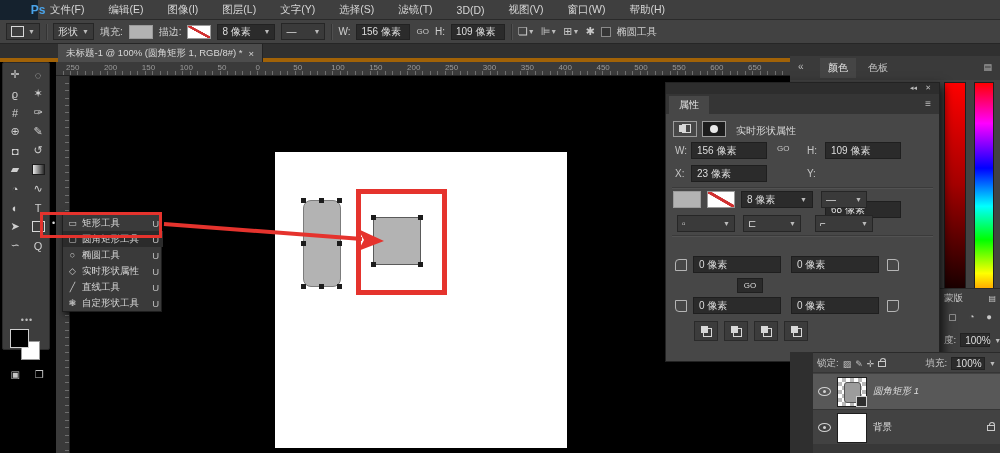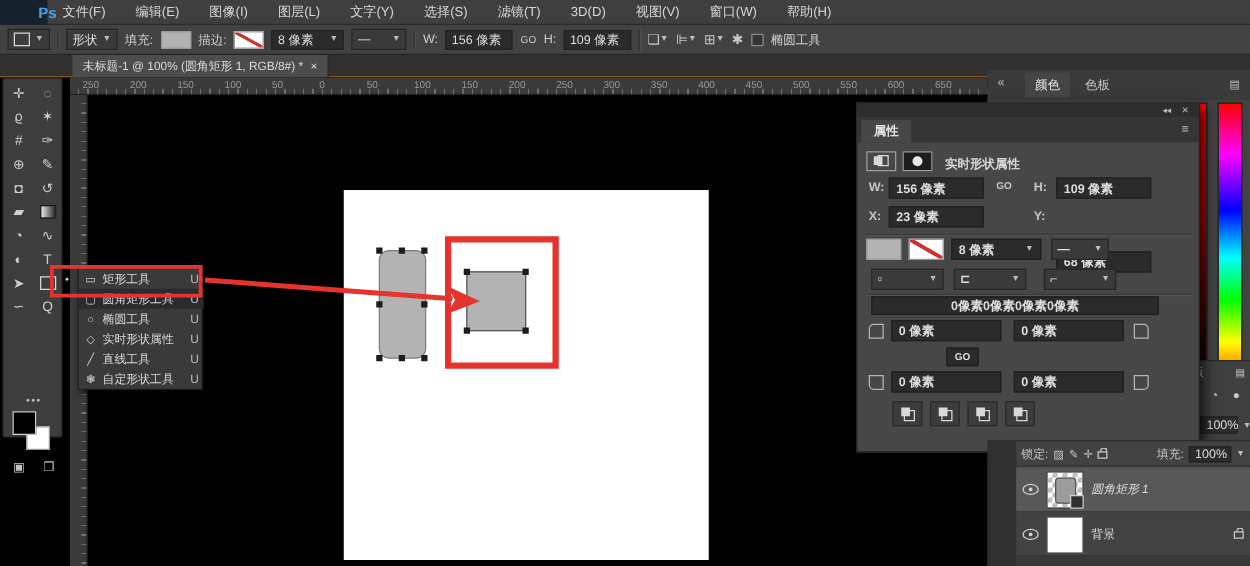--- a/index.html
+++ b/index.html
@@ -12,21 +12,21 @@
   .menuitem{padding:0 12px;white-space:nowrap;}
   .optbar{left:0;top:20px;width:1000px;height:24px;background:#424242;border-bottom:1px solid #262626;display:flex;align-items:center;font-size:10px;gap:6px;padding:0 6px;}
   .sep{width:1px;height:16px;background:#333;box-shadow:1px 0 0 #4f4f4f;}
   .fld{background:#2b2b2b;border:1px solid #222;color:#ddd;display:inline-flex;align-items:center;padding:0 4px;height:16px;font-size:10px;}
   .dd{background:#3a3a3a;border:1px solid #262626;height:17px;display:inline-flex;align-items:center;gap:4px;padding:0 4px;font-size:10px;color:#ddd;}
   .caret{font-size:7px;color:#bbb;}
   .swatch{width:24px;height:14px;border:1px solid #9a9a9a;display:inline-block;}
   .nocolor{background:#fff;background-image:linear-gradient(to top right,transparent 44%,#d03030 46%,#d03030 56%,transparent 58%);}
   .icnbtn{color:#c9c9c9;font-size:11px;display:inline-flex;align-items:center;}
   .chk{width:10px;height:10px;border:1px solid #8a8a8a;background:#353535;display:inline-block;}
-  .tabbar{left:0;top:44px;width:1000px;height:18px;background:#303030;border-bottom:1px solid #a16207;}
+  .tabbar{left:0;top:44px;width:1000px;height:18px;background:#303030;border-bottom:4px solid #a16207;}
   .doctab{position:absolute;left:58px;top:0;height:18px;background:#4c4c4c;border-right:1px solid #232323;display:flex;align-items:center;gap:6px;padding:0 8px;font-size:9.5px;color:#d8d8d8;}
   
   .ruler{background:#3a3a3a;color:#9a9a9a;font-size:8px;}
   .hruler{left:56px;top:62px;width:734px;height:14px;border-bottom:1px solid #222;}
   .hlabels{position:absolute;left:10px;top:1px;width:720px;display:flex;}
   .hlabels span{flex:1;text-align:left;}
   .hticks{position:absolute;left:0;bottom:0;width:100%;height:4px;background:repeating-linear-gradient(to right,transparent 0 6.5px,#6e6e6e 6.5px 7.5px);}
   .vruler{left:56px;top:76px;width:14px;height:377px;border-right:1px solid #222;background:#3a3a3a;}
   .vticks{position:absolute;right:0;top:0;height:100%;width:4px;background:repeating-linear-gradient(to bottom,transparent 0 6.5px,#6e6e6e 6.5px 7.5px);}
   .corner{left:56px;top:62px;width:14px;height:14px;background:#3a3a3a;border-right:1px solid #222;border-bottom:1px solid #222;}
@@ -57,21 +57,21 @@
   .dock{left:790px;top:56px;width:210px;height:397px;background:#3a3a3a;}
   .dtab{position:absolute;top:2px;height:20px;padding:0 8px;display:flex;align-items:center;font-size:10px;color:#c9c9c9;}
   .dtab.active{background:#454545;color:#e8e8e8;}
   .colorbody{position:absolute;left:0;top:24px;width:210px;height:282px;background:#424242;}
   .ramp{position:absolute;border:1px solid #1f1f1f;}
   .rampmark{position:absolute;width:0;height:0;border-top:4px solid transparent;border-bottom:4px solid transparent;border-left:6px solid #f2f2f2;}
   
   .masks{left:938px;top:288px;width:62px;height:74px;background:#3f3f3f;border-left:1px solid #2a2a2a;border-top:1px solid #2a2a2a;font-size:9.5px;}
   .masksrow{position:absolute;left:0;width:62px;display:flex;align-items:center;gap:4px;padding:0 5px;color:#c9c9c9;}
   
-  .props{left:685px;top:82px;width:275px;height:280px;background:#474747;border:1px solid #222;box-shadow:3px 4px 10px rgba(0,0,0,.75);font-weight:bold;}
+  .props{left:665px;top:82px;width:275px;height:280px;background:#474747;border:1px solid #222;box-shadow:3px 4px 10px rgba(0,0,0,.75);}
   .pheadbar{position:absolute;left:0;top:0;width:273px;height:11px;background:#2d2d2d;font-size:7px;color:#bbb;}
   .ptabrow{position:absolute;left:0;top:11px;width:273px;height:20px;background:#353535;}
   .ptab{position:absolute;left:3px;top:2px;height:18px;padding:0 10px;background:#474747;display:flex;align-items:center;font-size:10px;color:#e2e2e2;}
   .plbl{position:absolute;font-size:10px;color:#c6c6c6;}
   .pfld{position:absolute;background:#2b2b2b;border:1px solid #1f1f1f;color:#ddd;font-size:10px;display:flex;align-items:center;padding:0 5px;height:17px;}
   .pdd{position:absolute;background:#3a3a3a;border:1px solid #262626;color:#ddd;font-size:10px;display:flex;align-items:center;gap:4px;padding:0 4px;height:17px;}
   .pdiv{position:absolute;left:6px;width:261px;height:1px;background:#3a3a3a;box-shadow:0 1px 0 #525252;}
   .cicon{position:absolute;width:12px;height:12px;border:1px solid #b5b5b5;background:transparent;}
   .pfchip{position:absolute;background:#3c3c3c;border:1px solid #2a2a2a;width:24px;height:20px;display:flex;align-items:center;justify-content:center;}
   .dbl{position:relative;width:11px;height:11px;}
@@ -361,21 +361,20 @@
     <span class="pdd" style="left:77px;top:132px;width:58px;justify-content:space-between;">
         <span>⊏</span>
         <span class="caret">▼</span>
       </span>
     <span class="pdd" style="left:149px;top:132px;width:58px;justify-content:space-between;">
         <span>⌐</span>
         <span class="caret">▼</span>
       </span>
     <div class="pdiv" style="top:152px;"></div>
 
-    <span class="pfld" style="left:11px;top:154px;width:230px;height:15px;justify-content:center;">0像素0像素0像素0像素</span>
 
     <span class="cicon" style="left:9px;top:176px;border-radius:4px 0 0 0;"></span>
     <span class="pfld" style="left:27px;top:173px;width:88px;">0 像素</span>
     <span class="pfld" style="left:125px;top:173px;width:88px;">0 像素</span>
     <span class="cicon" style="left:221px;top:176px;border-radius:0 4px 0 0;"></span>
 
     <span class="pfld" style="left:71px;top:195px;width:26px;height:15px;justify-content:center;font-size:8px;">GO</span>
 
     <span class="cicon" style="left:9px;top:217px;border-radius:0 0 0 4px;"></span>
     <span class="pfld" style="left:27px;top:214px;width:88px;">0 像素</span>

